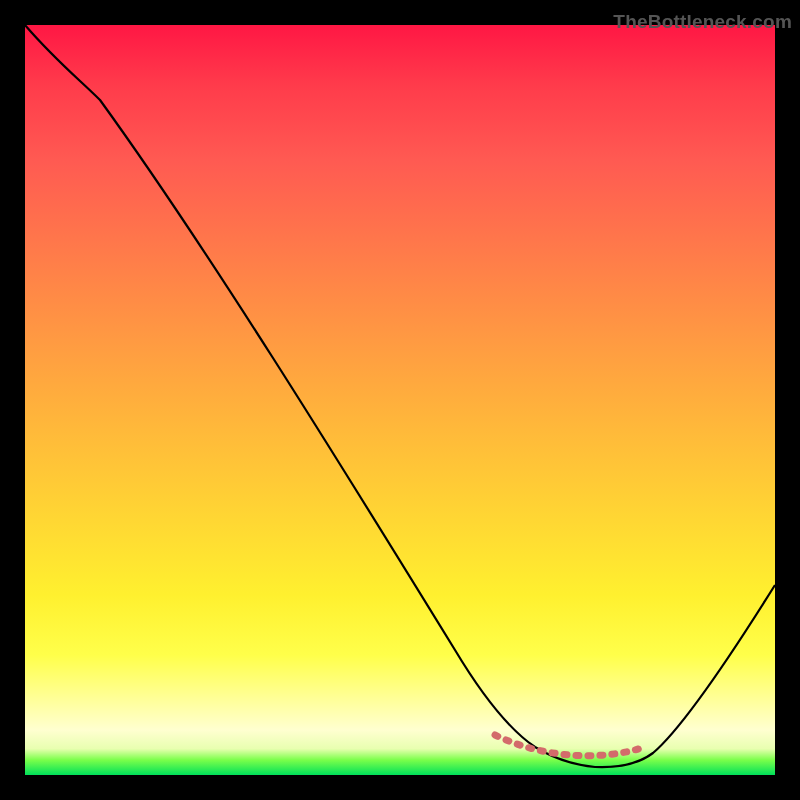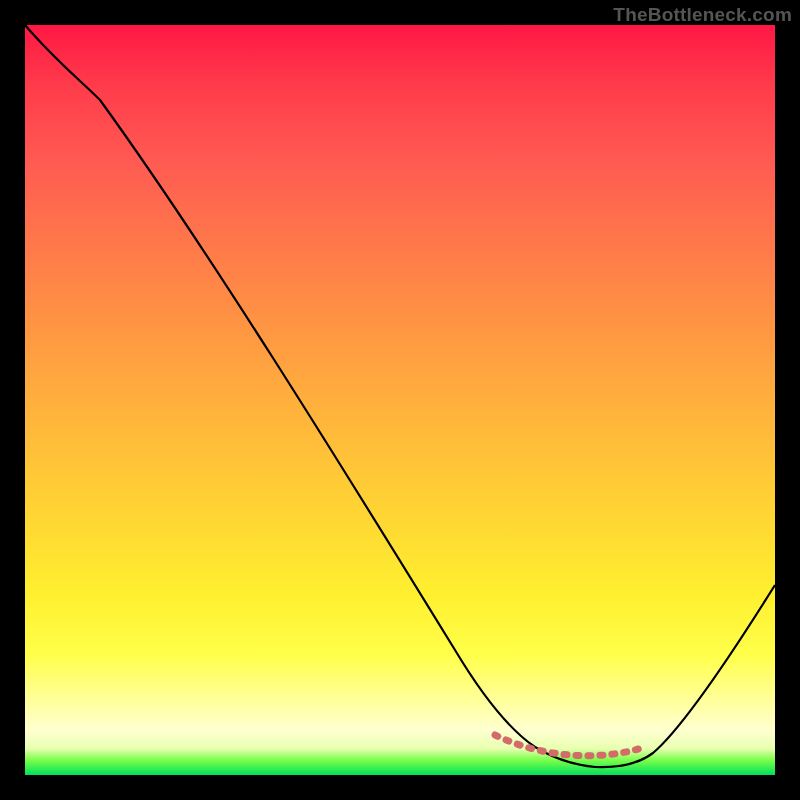--- a/index.html
+++ b/index.html
@@ -39,21 +39,21 @@
       #ffff4a 84%,
       #ffff9a 90%,
       #ffffd0 94%,
       #e8ffb0 96.5%,
       #7aff4a 98%,
       #00e05a 100%
     );
   }
   .attribution {
     position: absolute;
-    top: 4px;
+    top: 11px;
     right: 8px;
     color: #555;
     font-size: 19px;
     font-weight: 600;
     letter-spacing: 0.2px;
   }
   svg.curve {
     position: absolute;
     left: 0;
     top: 0;

